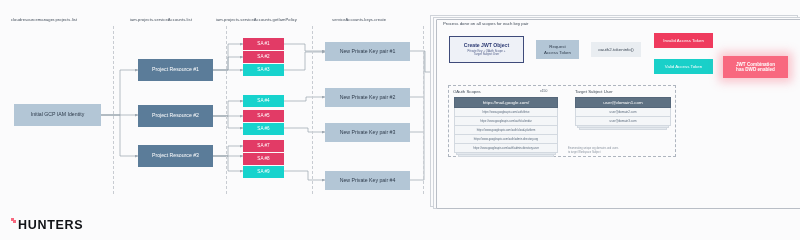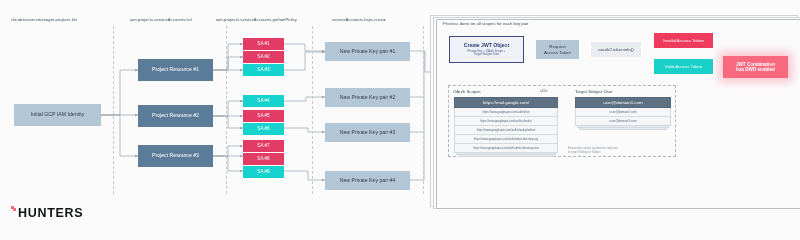--- a/index.html
+++ b/index.html
@@ -75,21 +75,21 @@
     box-sizing:border-box;border:1px solid #d3d9e0;border-top:none;
     white-space:nowrap;
   }
   .stack-foot{background:#e4e9ee;border:1px solid #d3d9e0;border-top:none;box-sizing:border-box;}
   .sub-note{font-size:2.6px;color:#8b94a0;line-height:1.3;}
   .count-lbl{font-size:3.6px;color:#55606d;}
 
   .dashed-box{border:1px dashed #aeb5bf;box-sizing:border-box;}
 
   
-  .logo-wrap{display:flex;align-items:flex-start;}
+  .logo-wrap{display:flex;align-items:flex-start;margin-top:12px;}
   .logo-mark{width:5px;height:5px;background:#f8687f;margin-right:2px;
     clip-path:polygon(0 0,60% 0,60% 40%,100% 40%,100% 100%,40% 100%,40% 60%,0 60%);}
   .logo-text{font-size:12.5px;font-weight:bold;letter-spacing:.055em;color:#111317;}
 
   svg.wires{position:absolute;left:0;top:0;width:800px;height:239px;pointer-events:none;}
 </style>
 </head>
 <body>
 
 <div id="canvas">

